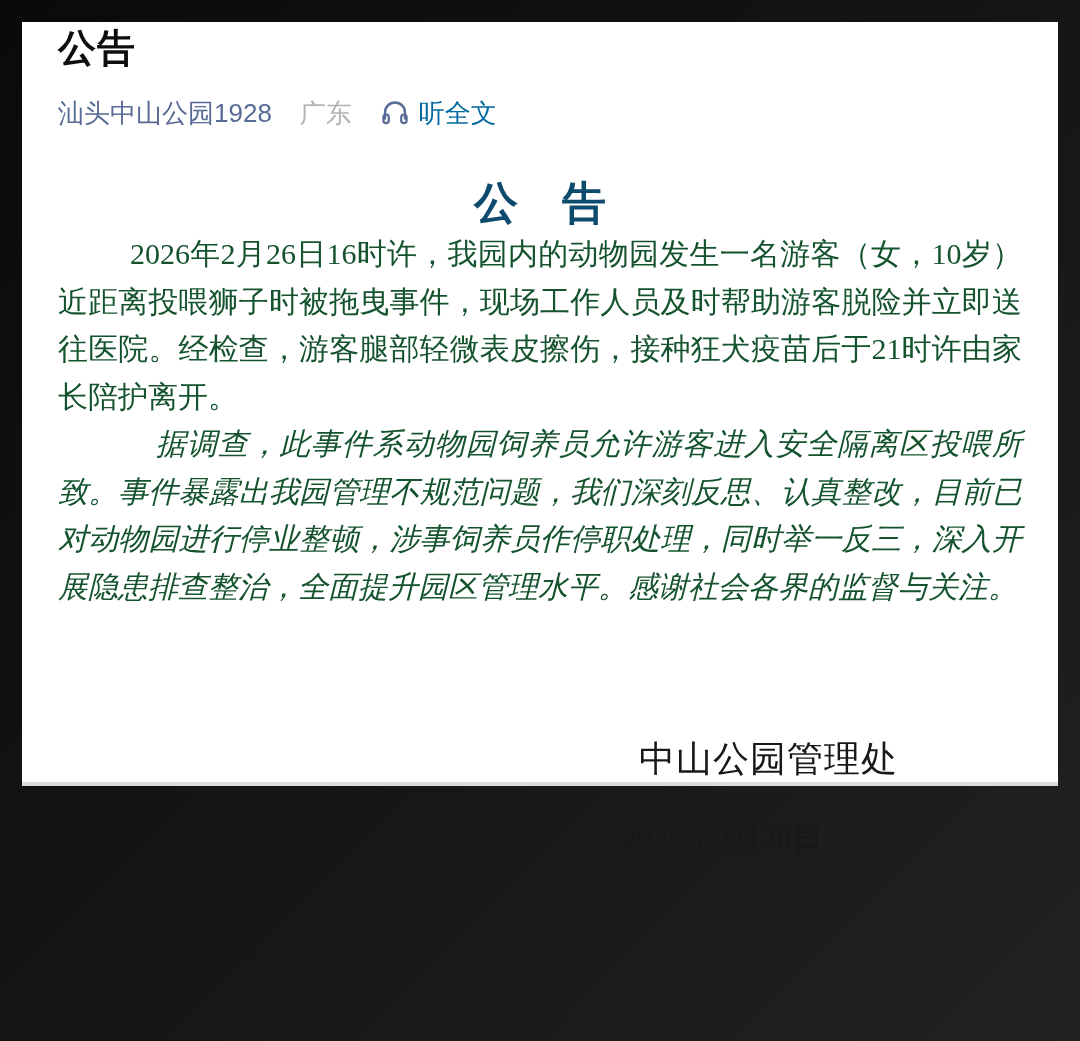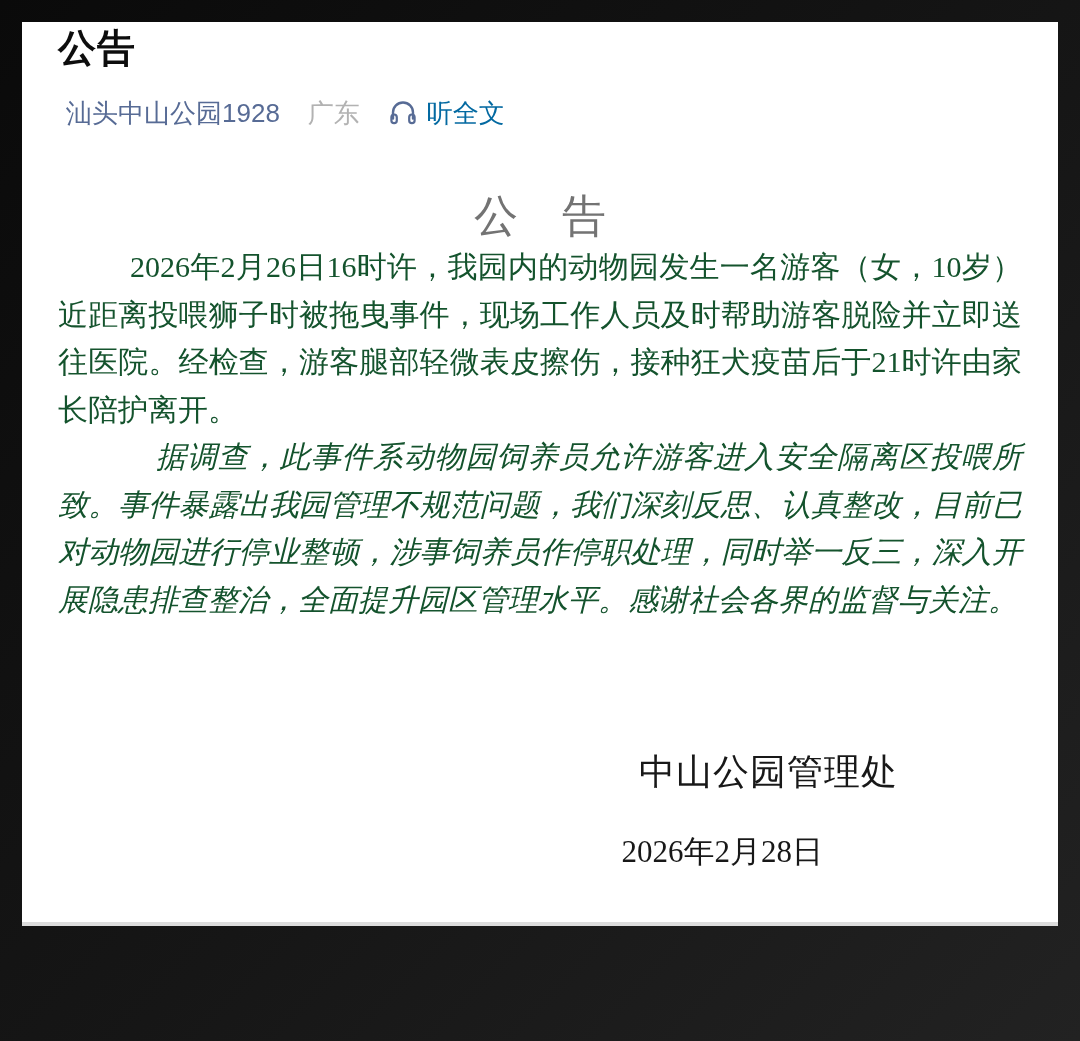--- a/index.html
+++ b/index.html
@@ -3,51 +3,50 @@
 <meta charset="utf-8">
 <style>
   html, body { margin: 0; padding: 0; }
   body {
     width: 1080px; height: 1041px;
     position: relative; overflow: hidden;
     background: linear-gradient(135deg, #0a0a0a 0%, #161616 55%, #222222 100%);
     font-family: "Liberation Sans", sans-serif;
   }
   .page {
-    position: absolute; left: 22px; top: 22px; width: 1036px; height: 904px;
+    position: absolute; left: 22px; top: 22px; width: 1036px; height: 764px;
     background: #ffffff; box-sizing: border-box;
     padding: 4px 36px 0 36px;
     border-bottom: 4px solid #dcdcdc;
   }
   .page-title {
     margin: 0;
     font: bold 38px/44px "Liberation Sans", sans-serif;
     color: #0d0d0d;
     letter-spacing: 1px;
   }
   .meta-row {
     margin-top: 26px;
     display: flex; align-items: center; gap: 28px;
     font: 26px/34px "Liberation Sans", sans-serif;
     white-space: nowrap;
-    margin-left: 8px;
   }
   .account-link { color: #576b95; cursor: pointer; }
   .meta-time, .meta-location { color: #b2b2b2; }
   .listen-button {
     display: flex; align-items: center; gap: 9px;
     color: #0369a1; cursor: pointer;
   }
   .listen-button svg { display: block; }
   .article { font-family: "Liberation Serif", serif; color: #1a1a1a; }
   .article-title {
-    margin-top: 61px;
+    margin-top: 48px;
     font-size: 44px; line-height: 52px;
-    text-align: center; font-weight: 400;
-    color: #737373;
+    text-align: center; font-weight: 700;
+    color: #0c4a6e;
   }
   .article p {
     margin: 0;
     font-size: 30px; line-height: 47.5px;
     text-align: justify;
     color: #14532d;
   }
   .para-1 { margin-top: 48px; text-indent: 72px; }
   .para-2 { margin-top: 47px; text-indent: 98px; font-style: italic; }
   .signature {

